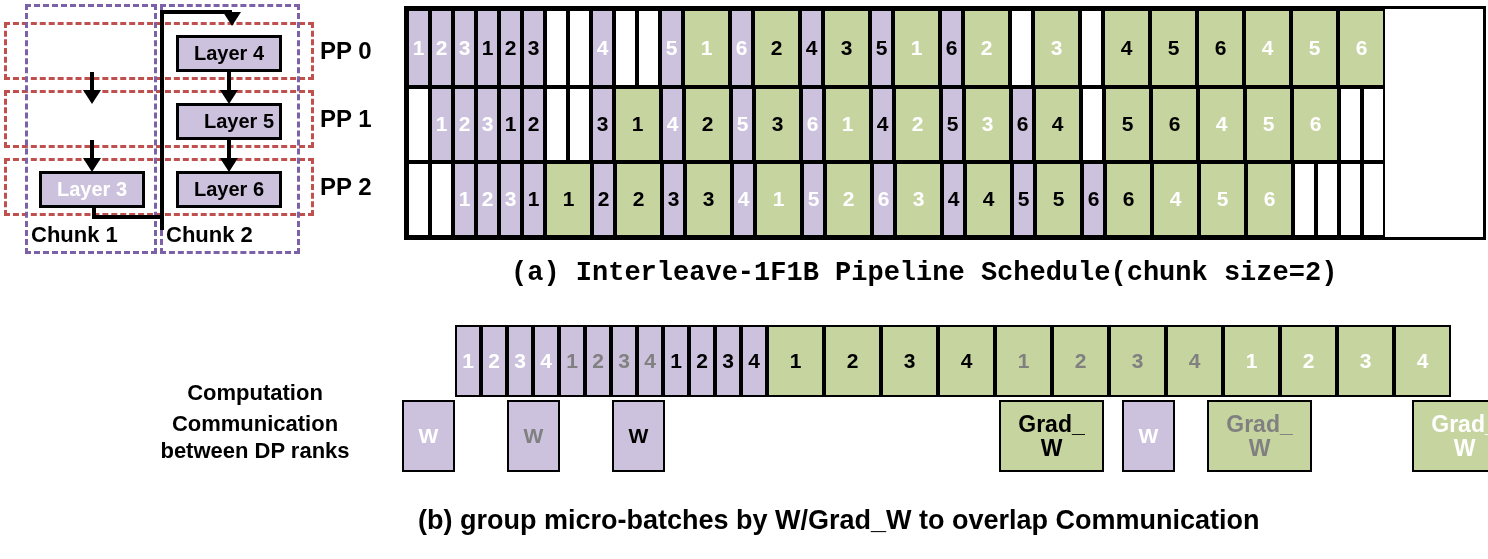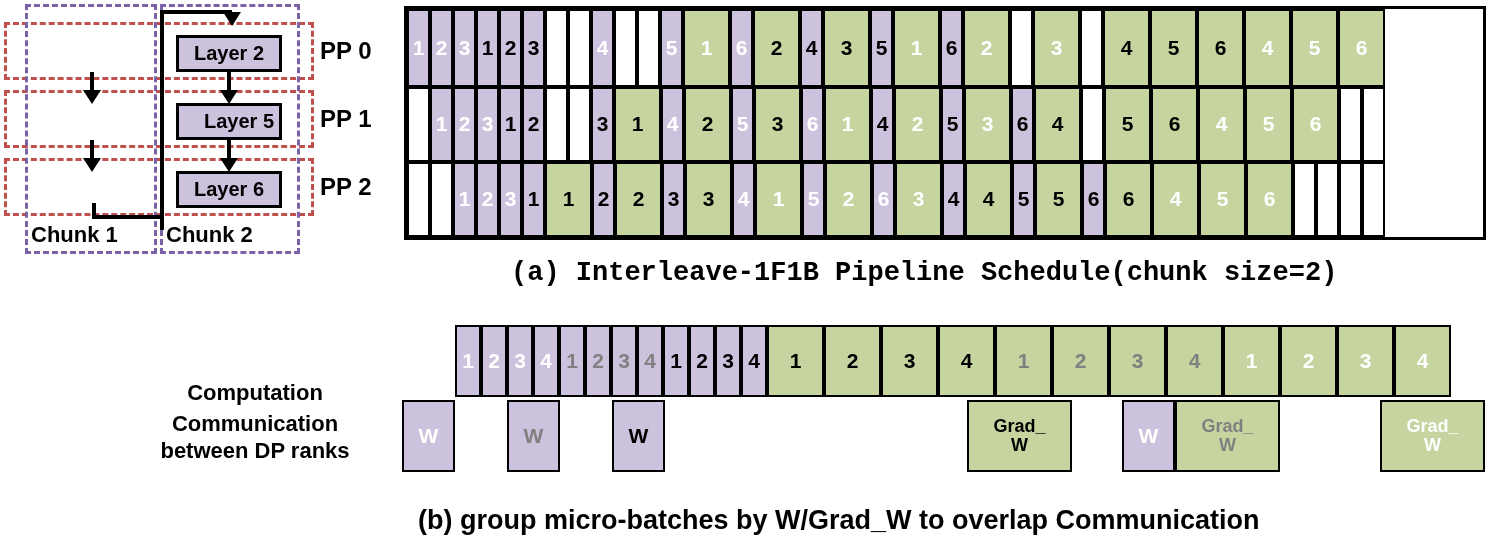--- a/index.html
+++ b/index.html
@@ -41,42 +41,43 @@
   .t-white{color:#ffffff;}
   .t-black{color:#000000;}
   .t-gray{color:#808080;}
 
   .caption{position:absolute;font-weight:bold;font-size:27px;color:#000;
            white-space:nowrap;}
 
   .side-label{position:absolute;font-weight:bold;font-size:22px;color:#000;
               text-align:center;line-height:1.22;}
 
-  .cell-small{font-size:18px;}
+  .cell-small{font-size:23px;margin-left:32px;}
 </style>
 </head>
 <body>
 
 <div class="abs" id="layer-diagram">
 
   <div class="pp-box" style="left:4px;top:22px;width:310px;height:58px;"></div>
   <div class="pp-box" style="left:4px;top:90px;width:310px;height:58px;"></div>
   <div class="pp-box" style="left:4px;top:158px;width:310px;height:58px;"></div>
 
   <div class="chunk-box" style="left:25px;top:4px;width:132px;height:250px;"></div>
   <div class="chunk-box" style="left:160px;top:4px;width:140px;height:250px;"></div>
 
   <div class="wire" style="left:160px;top:10px;width:4px;height:220px;"></div>
   <div class="wire" style="left:92px;top:215px;width:72px;height:4px;"></div>
   <div class="wire" style="left:92px;top:203px;width:4px;height:16px;"></div>
   <div class="wire" style="left:160px;top:10px;width:72px;height:4px;"></div>
   <div class="arrow-head" style="left:223px;top:12px;"></div>
 
-
-  <div class="layer-cell lc-black" style="left:176px;top:35px;width:106px;height:37px;">Layer 2</div>
+  <div class="layer-cell lc-white" style="left:39px;top:171px;width:106px;height:37px;">Layer 3</div>
+
+  <div class="layer-cell lc-black" style="left:176px;top:35px;width:106px;height:37px;">Layer 4</div>
   <div class="layer-cell lc-black" style="left:176px;top:103px;width:106px;height:37px;padding-left:20px;">Layer 5</div>
   <div class="layer-cell lc-black" style="left:176px;top:171px;width:106px;height:37px;">Layer 6</div>
 
   <div class="arrow-v" style="left:90px;top:72px;height:21px;"></div>
   <div class="arrow-head" style="left:83px;top:90px;"></div>
   <div class="arrow-v" style="left:90px;top:140px;height:21px;"></div>
   <div class="arrow-head" style="left:83px;top:158px;"></div>
 
   <div class="arrow-v" style="left:227px;top:72px;height:21px;"></div>
   <div class="arrow-head" style="left:220px;top:90px;"></div>

